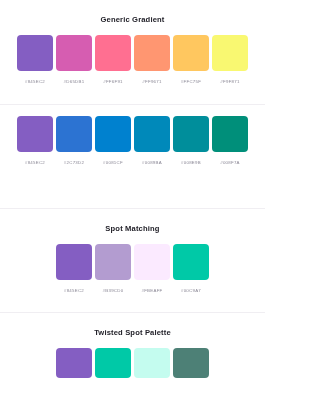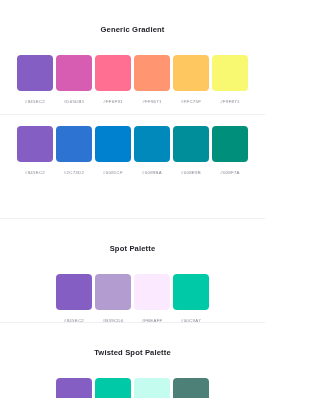--- a/index.html
+++ b/index.html
@@ -33,21 +33,21 @@
   }
   .card-title {
     font-size: 7.6px;
     font-weight: bold;
     color: #23222a;
     text-align: center;
     letter-spacing: 0.15px;
     line-height: 1;
     padding-top: 16px;
     padding-bottom: 0;
-    margin: 10px;
+    margin: 0;
   }
   .swatch-row {
     display: flex;
     justify-content: center;
     align-items: flex-start;
     gap: 3px;
     padding-top: 11px;
   }
   .swatch-col {
     display: flex;
@@ -143,21 +143,21 @@
         <span class="swatch-hex" style="color: rgb(138, 135, 149);">#008E9B</span>
       </div>
       <div class="swatch-col">
         <span class="swatch-chip" style="background-color: rgb(0, 143, 122);"></span>
         <span class="swatch-hex" style="color: rgb(138, 135, 149);">#008F7A</span>
       </div>
     </div>
   </section>
 
   <section class="palette-card card-spot" style="border-top-color: rgb(240, 238, 242);">
-    <h2 class="card-title" style="color: rgb(35, 34, 42);">Spot Palette</h2>
+    <h2 class="card-title" style="color: rgb(35, 34, 42);">Spot Matching</h2>
     <div class="swatch-row">
       <div class="swatch-col">
         <span class="swatch-chip" style="background-color: rgb(132, 94, 194);"></span>
         <span class="swatch-hex" style="color: rgb(138, 135, 149);">#845EC2</span>
       </div>
       <div class="swatch-col">
         <span class="swatch-chip" style="background-color: rgb(179, 156, 208);"></span>
         <span class="swatch-hex" style="color: rgb(138, 135, 149);">#B39CD0</span>
       </div>
       <div class="swatch-col">

